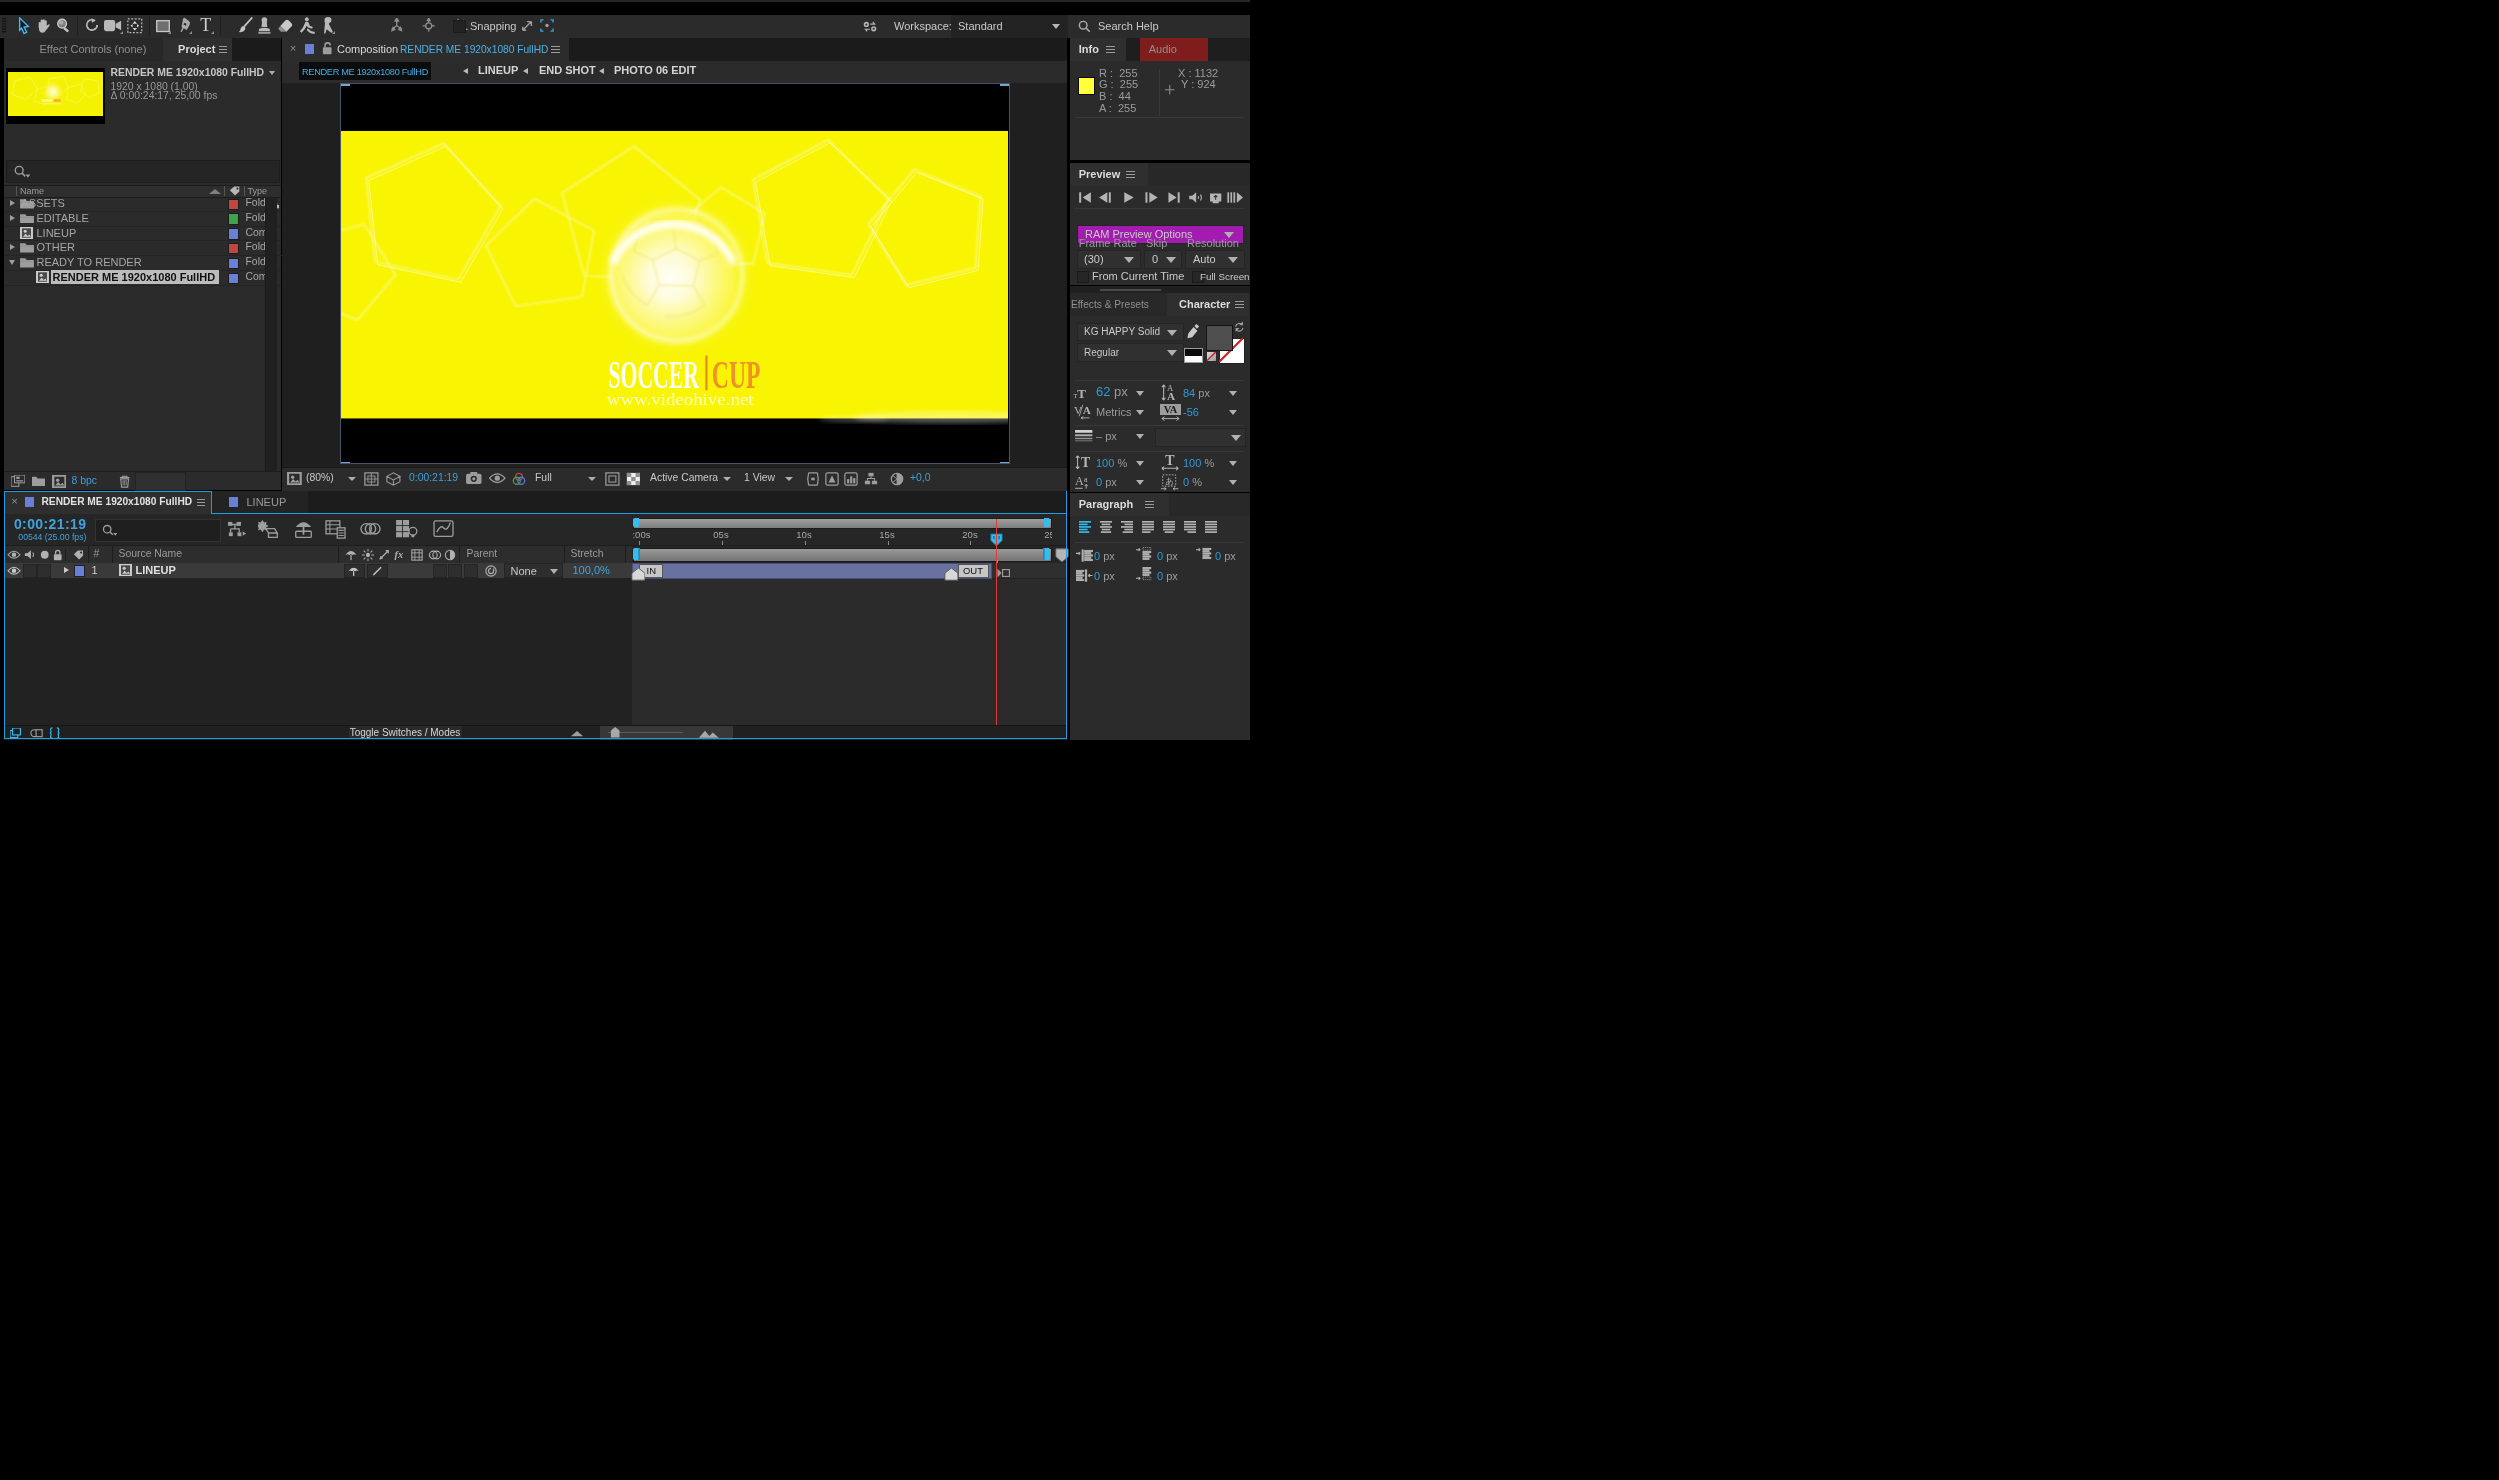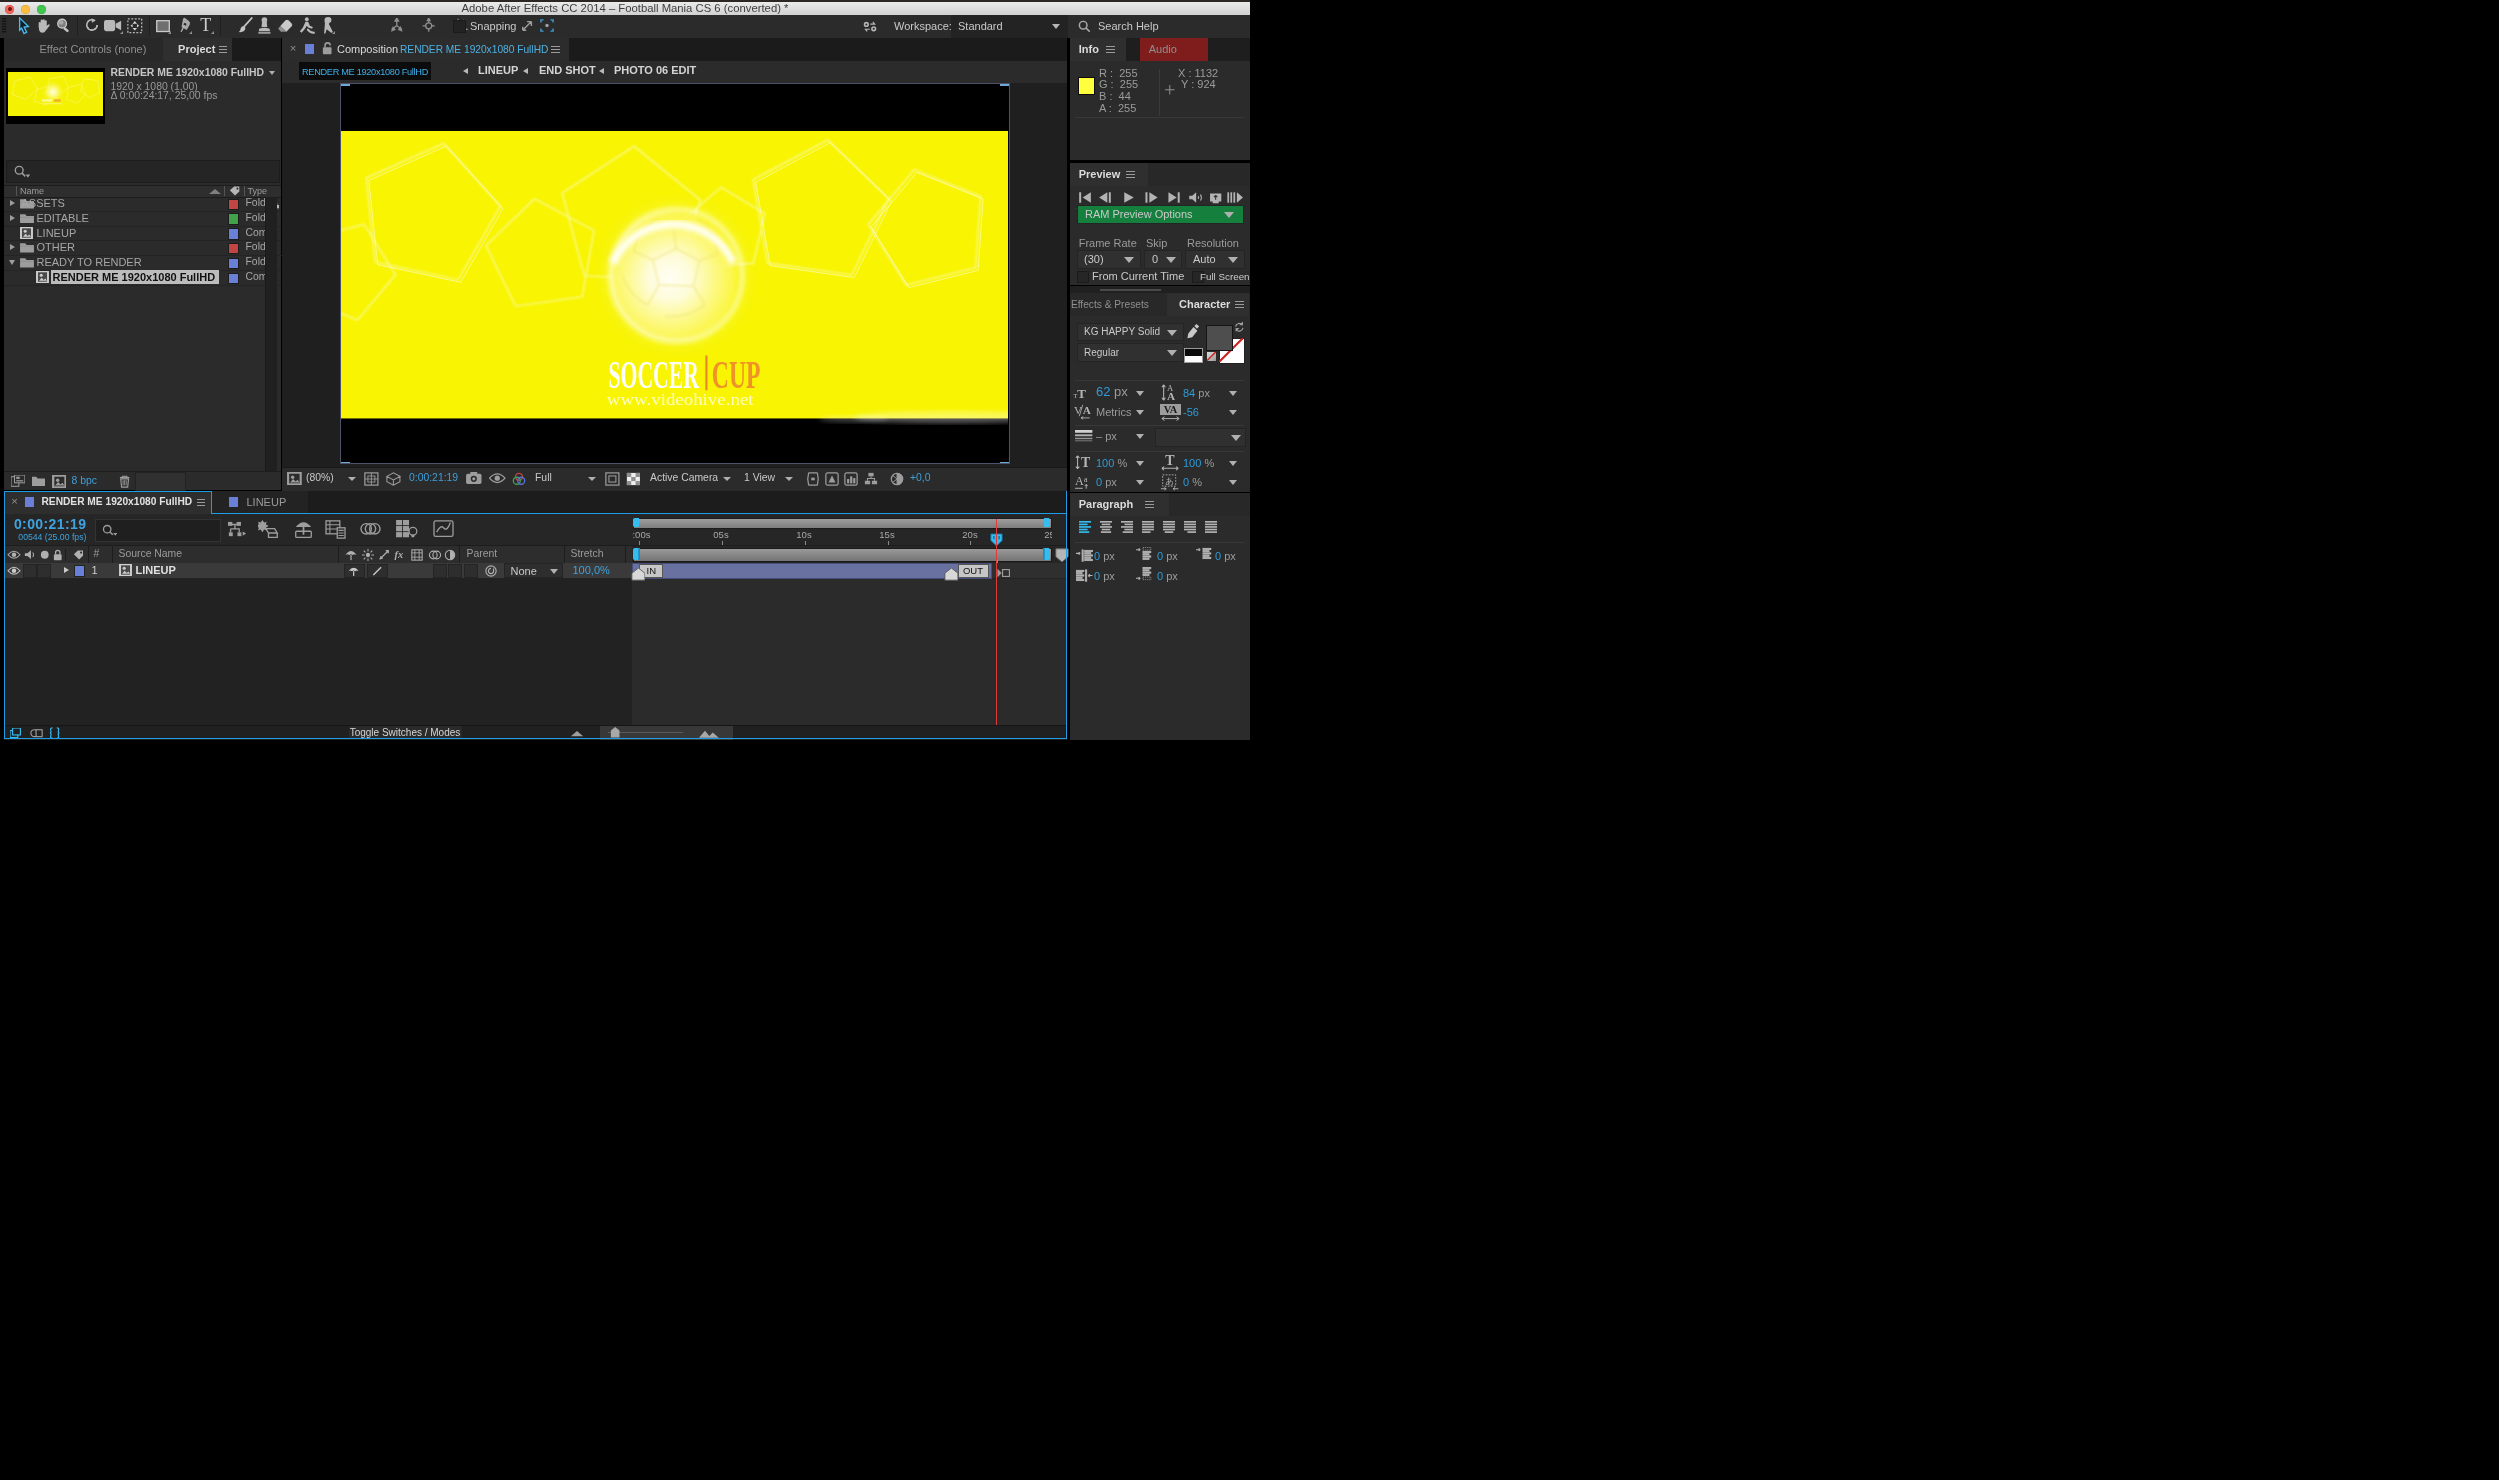--- a/index.html
+++ b/index.html
@@ -6,27 +6,20 @@
 #app{position:relative;width:1250px;height:740px;overflow:hidden;background:#000;
   font-family:"Liberation Sans",sans-serif;-webkit-font-smoothing:antialiased;}
 .abs{position:absolute;}
 svg{display:block;}
 </style>
 </head>
 <body>
 <div id="app">
 
 <div class="abs" style="left:0;top:0;width:1250px;height:1.7px;background:#2b2523;"></div>
-<div class="abs" style="left:0;top:1.7px;width:1250px;height:13px;background:linear-gradient(#ebebeb,#d1d1d1);border-bottom:0.9px solid #a9a9a9;">
-  <div class="abs" style="left:5.2px;top:3px;width:9px;height:9px;border-radius:50%;background:#f4645c;box-shadow:inset 0 0 0 0.4px #d8453e;"></div>
-  <div class="abs" style="left:7.8px;top:5.6px;width:3.9px;height:3.9px;border-radius:50%;background:#6c1510;"></div>
-  <div class="abs" style="left:21px;top:3px;width:9px;height:9px;border-radius:50%;background:#f9bc41;box-shadow:inset 0 0 0 0.4px #dd9c33;"></div>
-  <div class="abs" style="left:37px;top:3px;width:9px;height:9px;border-radius:50%;background:#3fc64e;box-shadow:inset 0 0 0 0.4px #2ba63a;"></div>
-  <div class="abs" style="left:0;top:0px;width:1250px;height:13px;text-align:center;font-size:11.3px;line-height:13px;color:#3e3e3e;">Adobe After Effects CC 2014 – Football Mania CS 6 (converted) *</div>
-</div>
 
 <div class="abs" id="toolbar" style="left:0;top:14.8px;width:1250px;height:23.4px;background:#2b2b2b;">
 
   <svg class="abs" style="left:1.7px;top:3.5px;" width="5.2" height="16.5" viewBox="0 0 6 19">
         <g fill="#141414">
     <rect x="0" y="0" width="5" height="1.6"></rect>
           <rect x="0" y="3" width="5" height="1.6"></rect>
           <rect x="0" y="6" width="5" height="1.6"></rect>
           <rect x="0" y="9" width="5" height="1.6"></rect>
           <rect x="0" y="12" width="5" height="1.6"></rect>
@@ -569,21 +562,21 @@
         <path d="M138.5 6 a4.5 4.5 0 0 1 0 3 M141 4 a7 7 0 0 1 0 7" stroke="#b3b3b3" stroke-width="1.3" fill="none"></path>
         <path d="M152 3 h13 v9 h-13z M155 12 v2 h7 v-2z"></path>
             <path d="M158.5 5 v5 M158.5 5 l-2 2 M158.5 5 l2 2" stroke="#2b2b2b" stroke-width="1.2" fill="none"></path>
         <rect x="172" y="1.5" width="2" height="12"></rect>
             <rect x="175.5" y="1.5" width="2" height="12"></rect>
             <rect x="179" y="1.5" width="2" height="12"></rect>
         <path d="M183 1.5 L190 7.5 L183 13.5Z"></path>
       </g>
     </svg>
     <div class="abs" style="left:5.2px;top:45px;width:169px;height:0.9px;background:#383838;"></div>
-    <div class="abs" style="left:7px;top:42px;width:165px;height:16.5px;background:#15803d;border:0.9px solid #242424;">
+    <div class="abs" style="left:7px;top:62px;width:165px;height:16.5px;background:#a21caf;border:0.9px solid #242424;">
       <div class="abs" style="left:7px;top:2.2px;font-size:11px;color:#c9c9c9;">RAM Preview Options</div>
       <div class="abs" style="left:146px;top:6px;width:0;height:0;border-left:5.2px solid transparent;border-right:5.2px solid transparent;border-top:6px solid #b0b0b0;"></div>
     </div>
     <div class="abs" style="left:8.7px;top:74px;font-size:11px;color:#9b9b9b;">Frame Rate</div>
     <div class="abs" style="left:76px;top:74px;font-size:11px;color:#9b9b9b;">Skip</div>
     <div class="abs" style="left:117px;top:74px;font-size:11px;color:#9b9b9b;">Resolution</div>
     <div class="abs" style="left:7px;top:87px;width:62px;height:16.5px;background:#303030;border:0.9px solid #242424;">
       <div class="abs" style="left:6px;top:2.2px;font-size:11px;color:#c9c9c9;">(30)</div>
       <div class="abs" style="left:46px;top:6px;width:0;height:0;border-left:5.2px solid transparent;border-right:5.2px solid transparent;border-top:6px solid #b0b0b0;"></div>
     </div>

